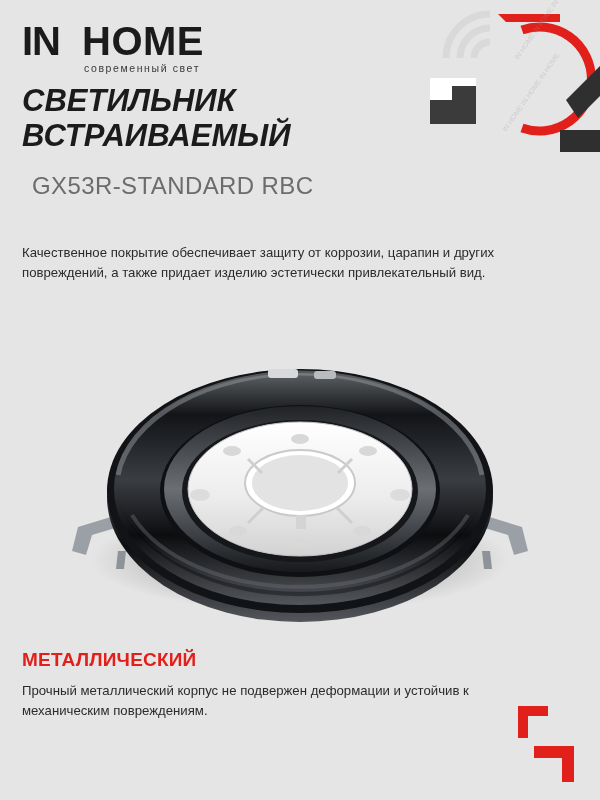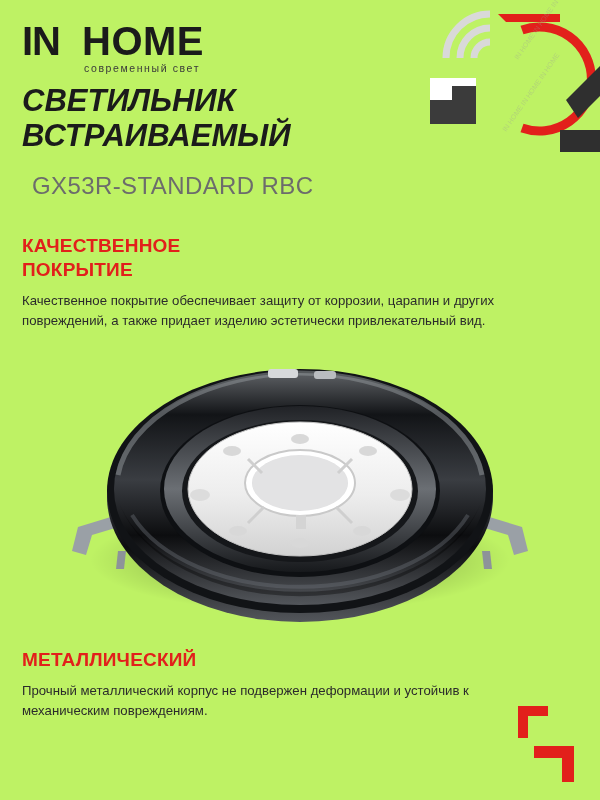--- a/index.html
+++ b/index.html
@@ -5,21 +5,21 @@
   * { box-sizing: border-box; margin: 0; padding: 0; }
   html, body {
     width: 600px; height: 800px;
     background: #ffffff;
     font-family: "Liberation Sans", sans-serif;
     overflow: hidden;
   }
   .page {
     position: relative;
     width: 600px; height: 800px;
-    background: #bef264;
+    background: #e5e5e5;
   }
 
   
   .brand {
     position: absolute;
     left: 22px; top: 22px;
     display: flex;
     flex-direction: column;
   }
   .brand-row {
@@ -157,24 +157,20 @@
   </div>
 
   <div class="title">
     <div>СВЕТИЛЬНИК</div>
     <div>ВСТРАИВАЕМЫЙ</div>
   </div>
 
   <div class="subtitle">GX53R-STANDARD RBC</div>
 
   <div class="feature-top">
-    <div class="feature-heading">
-      <div>КАЧЕСТВЕННОЕ</div>
-      <div>ПОКРЫТИЕ</div>
-    </div>
     <div class="feature-body">Качественное покрытие обеспечивает защиту от коррозии, царапин и других повреждений, а также придает изделию эстетически привлекательный вид.</div>
   </div>
 
   <div class="product">
     <svg width="600" height="290" viewBox="0 0 600 290" xmlns="http://www.w3.org/2000/svg">
       <defs>
         <linearGradient id="ringGrad" x1="0" y1="0" x2="0" y2="1">
           <stop offset="0%" stop-color="#5d6064"></stop>
           <stop offset="18%" stop-color="#121417"></stop>
           <stop offset="46%" stop-color="#3a3d42"></stop>

